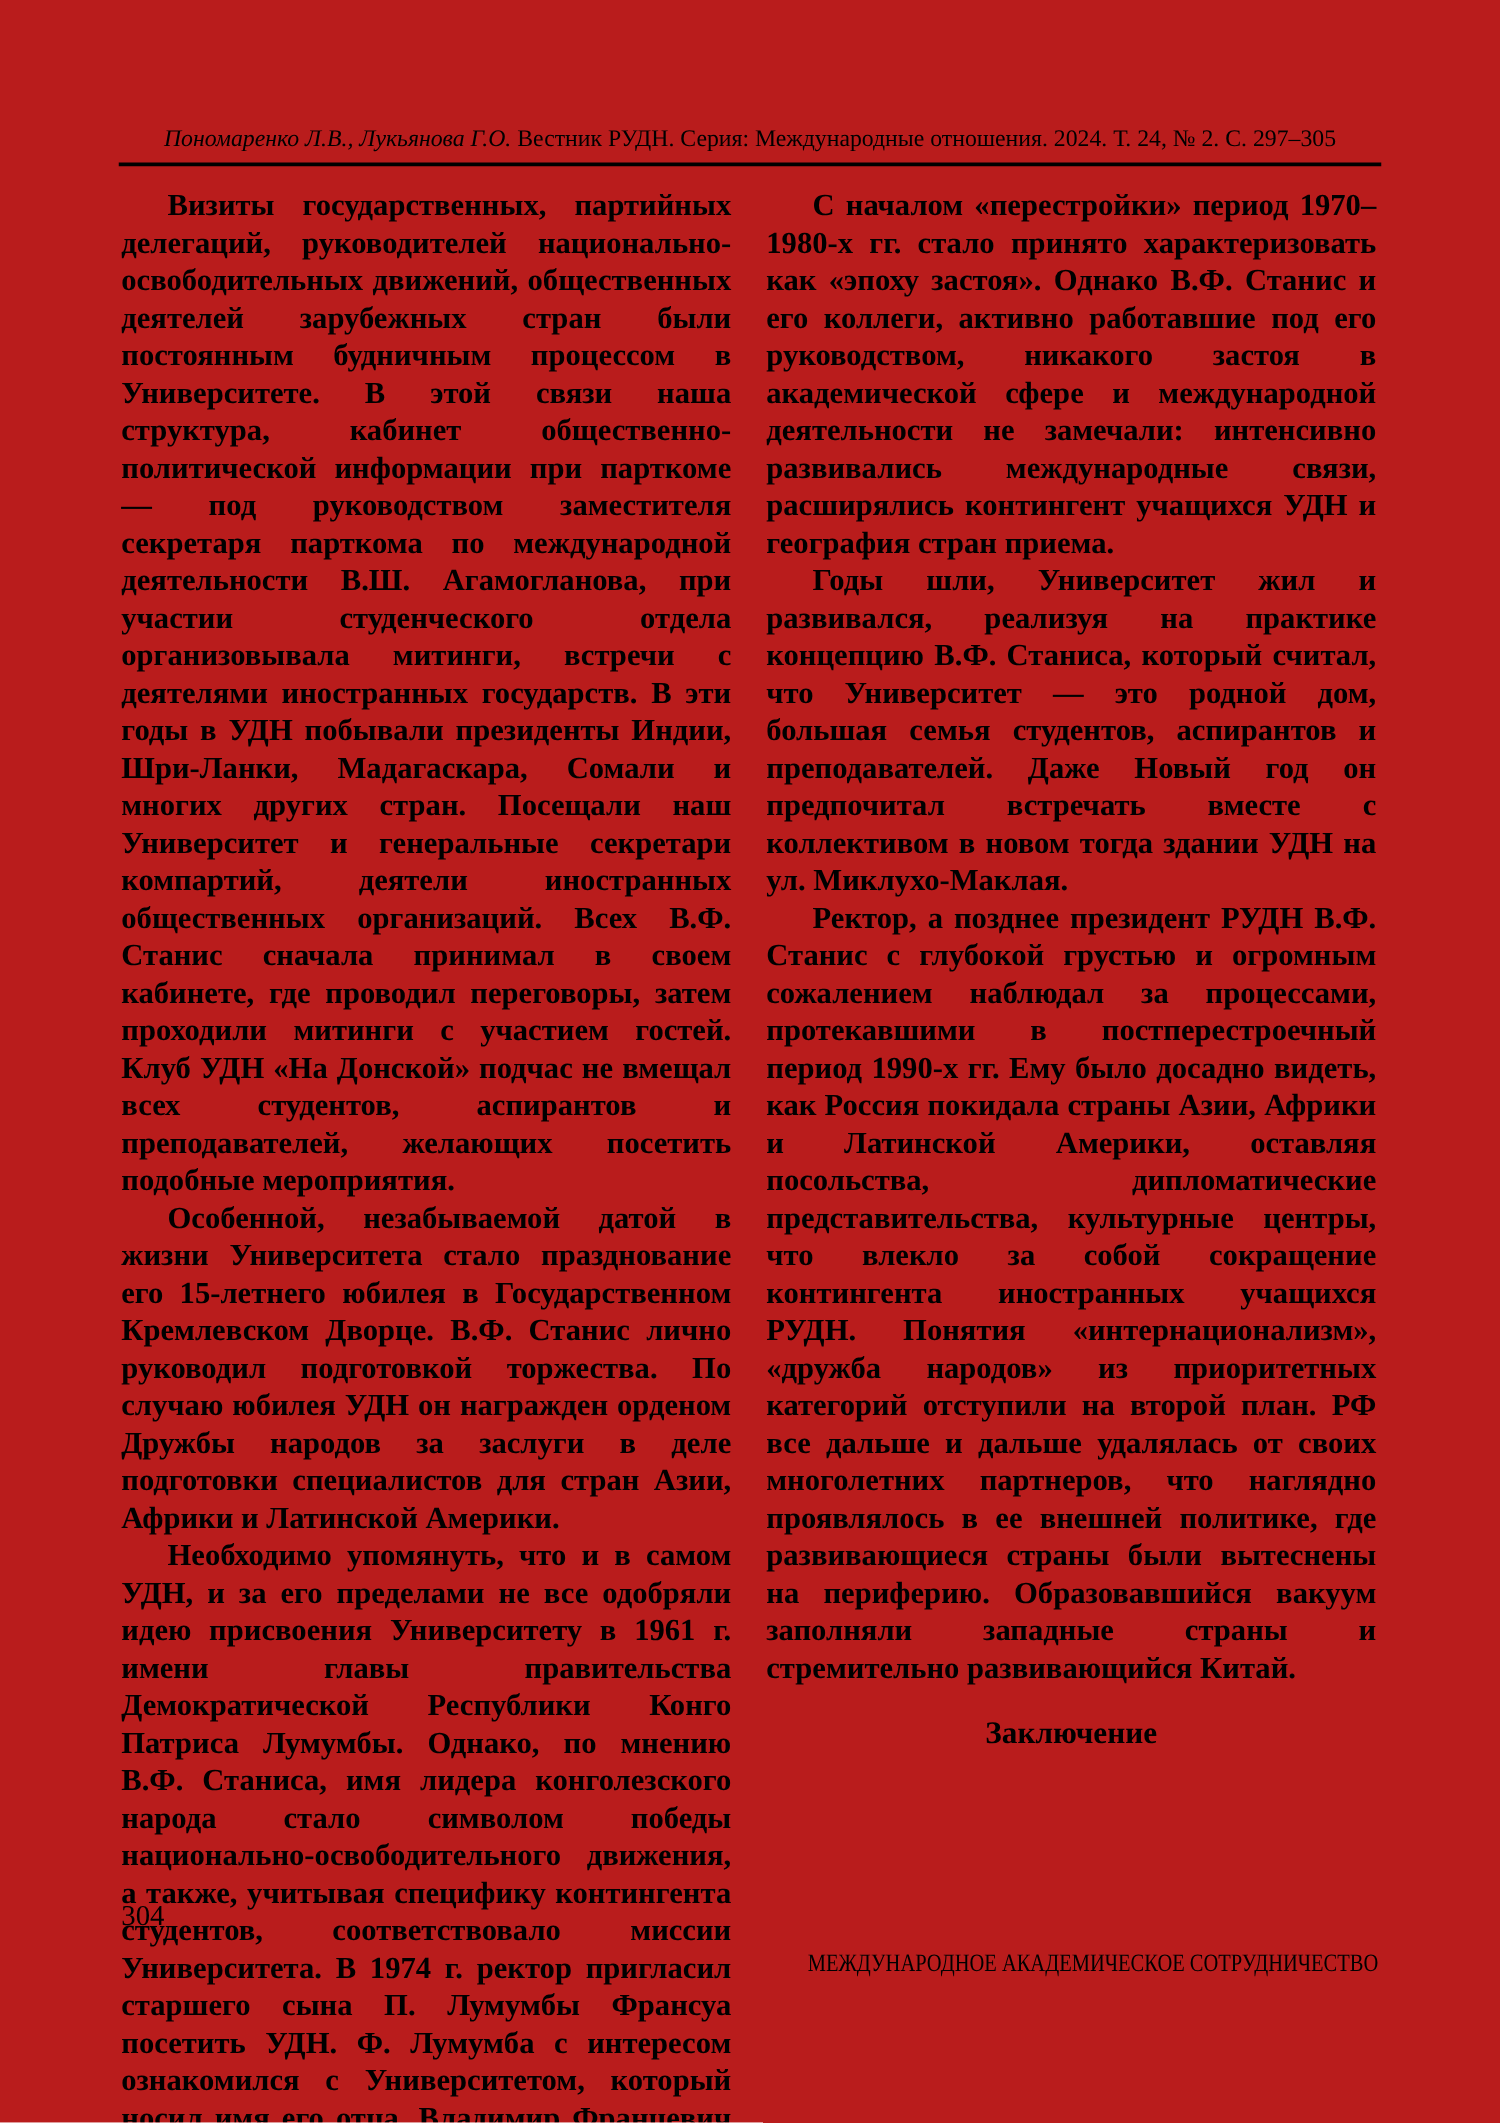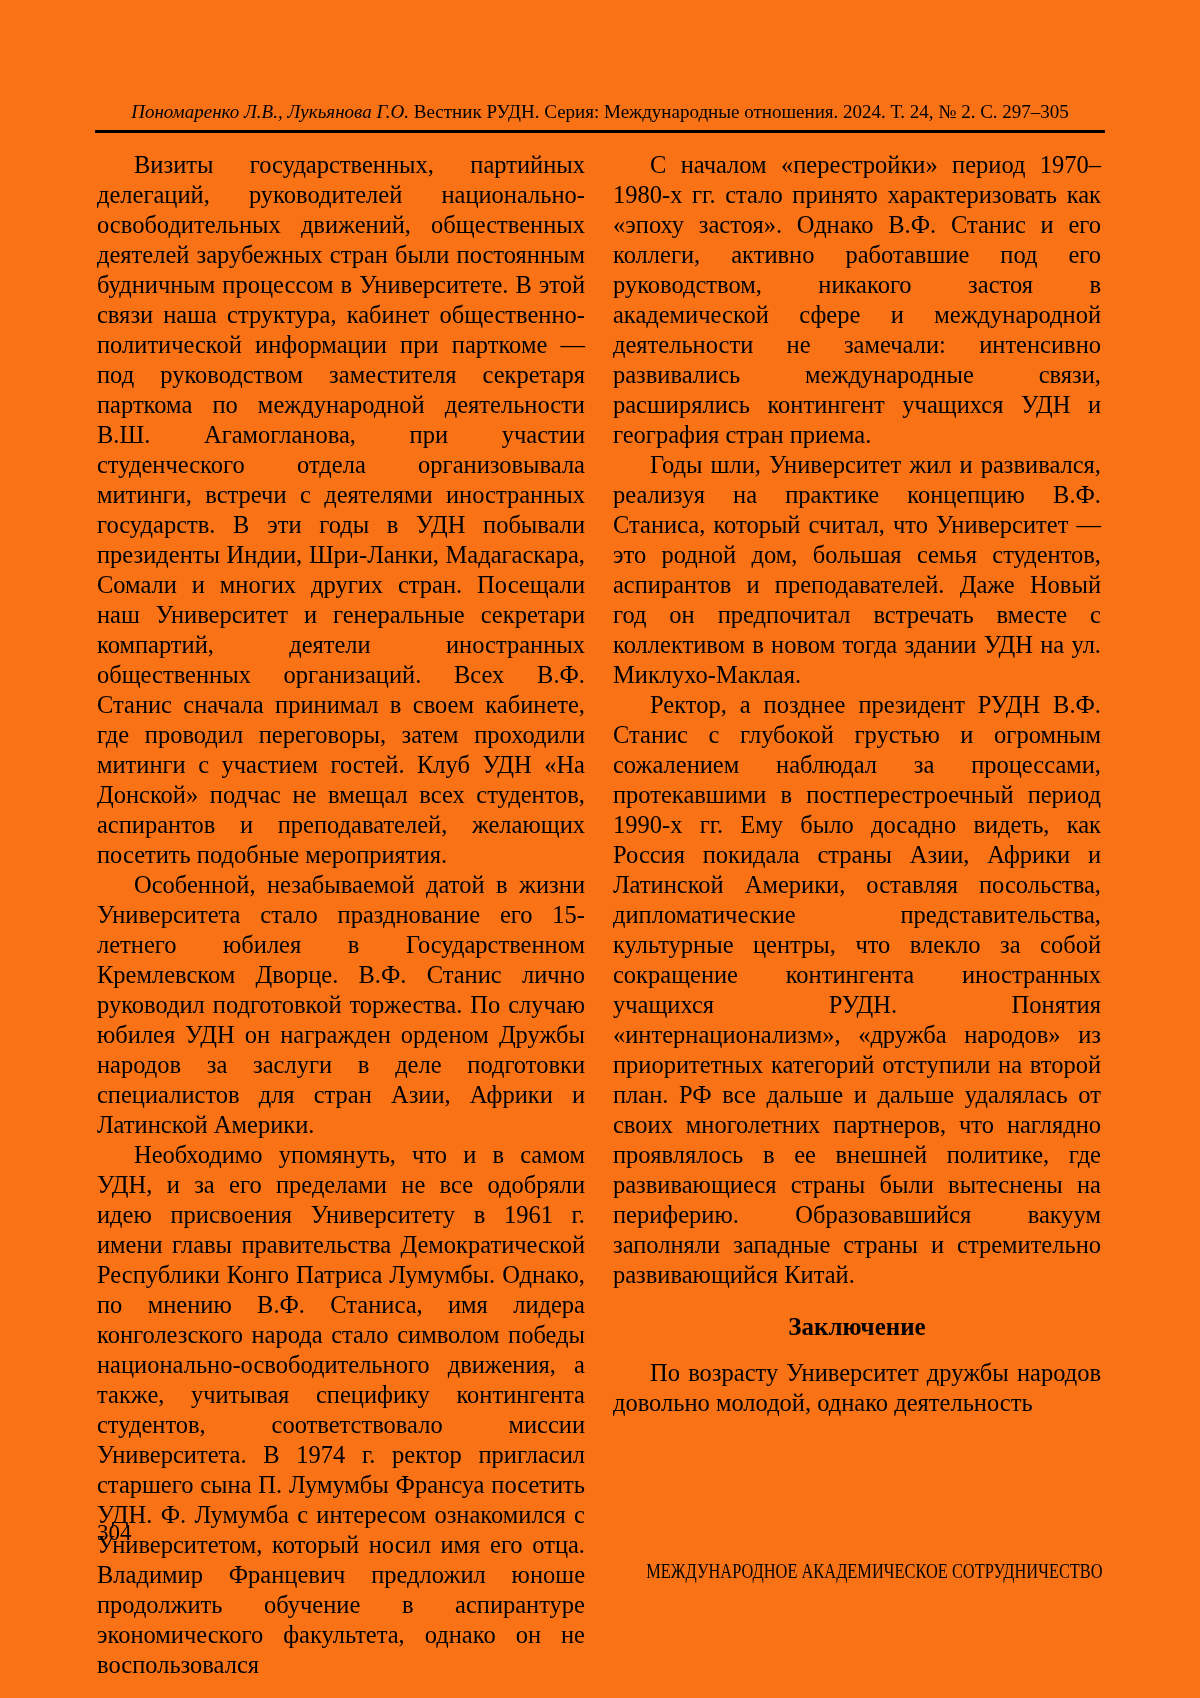--- a/index.html
+++ b/index.html
@@ -1,20 +1,20 @@
 <!DOCTYPE html>
 <html lang="ru"><head>
 <meta charset="utf-8">
 <style>
   html, body { margin: 0; padding: 0; background: #ffffff; }
   .page {
     position: relative;
     width: 1200px;
     height: 1698px;
-    background: #f97316;
+    background: #b91c1c;
     color: #000000;
     font-family: "Liberation Serif", "DejaVu Serif", serif;
     overflow: hidden;
   }
   .journal-header {
     position: absolute;
     top: 101px;
     left: 97px;
     width: 1006px;
     text-align: center;
@@ -38,20 +38,21 @@
     font-size: 24.5px;
     line-height: 30px;
     text-align: justify;
     hyphens: auto;
   }
   .column.left  { left: 97px;  }
   .column.right { left: 613px; }
   .column p {
     margin: 0;
     text-indent: 37px;
+    font-weight: bold;
   }
   .column p.continued { text-indent: 0; }
   .section-heading {
     font-size: 25px;
     font-weight: bold;
     text-align: center;
     text-indent: 0;
     margin: 22px 0 16px 0;
     line-height: 30px;
   }
@@ -89,19 +90,18 @@
     <p>Визиты государственных, партийных делегаций, руководителей национально-освободительных движений, общественных деятелей зарубежных стран были постоянным будничным процессом в Университете. В этой связи наша структура, кабинет общественно-политической информации при парткоме — под руководством заместителя секретаря парткома по международной деятельности В.Ш. Агамогланова, при участии студенческого отдела организовывала митинги, встречи с деятелями иностранных государств. В эти годы в УДН побывали президенты Индии, Шри-Ланки, Мадагаскара, Сомали и многих других стран. Посещали наш Университет и генеральные секретари компартий, деятели иностранных общественных организаций. Всех В.Ф. Станис сначала принимал в своем кабинете, где проводил переговоры, затем проходили митинги с участием гостей. Клуб УДН «На Донской» подчас не вмещал всех студентов, аспирантов и преподавателей, желающих посетить подобные мероприятия.</p>
     <p>Особенной, незабываемой датой в жизни Университета стало празднование его 15-летнего юбилея в Государственном Кремлевском Дворце. В.Ф. Станис лично руководил подготовкой торжества. По случаю юбилея УДН он награжден орденом Дружбы народов за заслуги в деле подготовки специалистов для стран Азии, Африки и Латинской Америки.</p>
     <p>Необходимо упомянуть, что и в самом УДН, и за его пределами не все одобряли идею присвоения Университету в 1961 г. имени главы правительства Демократической Республики Конго Патриса Лумумбы. Однако, по мнению В.Ф. Станиса, имя лидера конголезского народа стало символом победы национально-освободительного движения, а также, учитывая специфику контингента студентов, соответствовало миссии Университета. В 1974 г. ректор пригласил старшего сына П. Лумумбы Франсуа посетить УДН. Ф. Лумумба с интересом ознакомился с Университетом, который носил имя его отца. Владимир Францевич предложил юноше продолжить обучение в аспирантуре экономического факультета, однако он не воспользовался</p>
   </div>
 
   <div class="column right">
     <p>С началом «перестройки» период 1970–1980-х гг. стало принято характеризовать как «эпоху застоя». Однако В.Ф. Станис и его коллеги, активно работавшие под его руководством, никакого застоя в академической сфере и международной деятельности не замечали: интенсивно развивались международные связи, расширялись контингент учащихся УДН и география стран приема.</p>
     <p>Годы шли, Университет жил и развивался, реализуя на практике концепцию В.Ф. Станиса, который считал, что Университет — это родной дом, большая семья студентов, аспирантов и преподавателей. Даже Новый год он предпочитал встречать вместе с коллективом в новом тогда здании УДН на ул. Миклухо-Маклая.</p>
     <p>Ректор, а позднее президент РУДН В.Ф. Станис с глубокой грустью и огромным сожалением наблюдал за процессами, протекавшими в постперестроечный период 1990-х гг. Ему было досадно видеть, как Россия покидала страны Азии, Африки и Латинской Америки, оставляя посольства, дипломатические представительства, культурные центры, что влекло за собой сокращение контингента иностранных учащихся РУДН. Понятия «интернационализм», «дружба народов» из приоритетных категорий отступили на второй план. РФ все дальше и дальше удалялась от своих многолетних партнеров, что наглядно проявлялось в ее внешней политике, где развивающиеся страны были вытеснены на периферию. Образовавшийся вакуум заполняли западные страны и стремительно развивающийся Китай.</p>
     <h2 class="section-heading">Заключение</h2>
-    <p>По возрасту Университет дружбы народов довольно молодой, однако деятельность</p>
   </div>
 
   <div class="footer-pagenum">304</div>
   <div class="footer-running">МЕЖДУНАРОДНОЕ АКАДЕМИЧЕСКОЕ СОТРУДНИЧЕСТВО</div>
 
 </div>
 
 </body></html>

